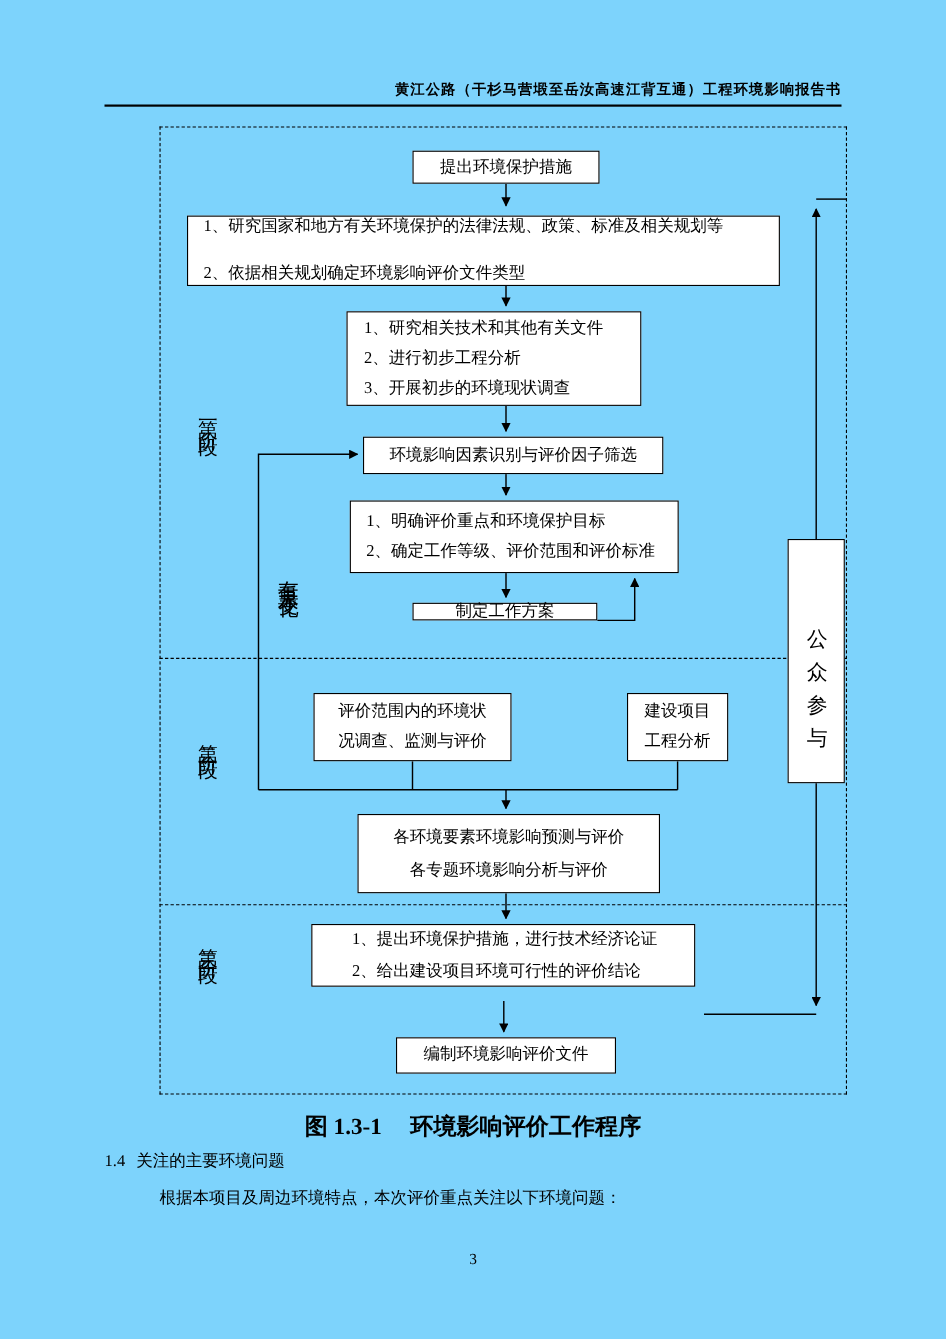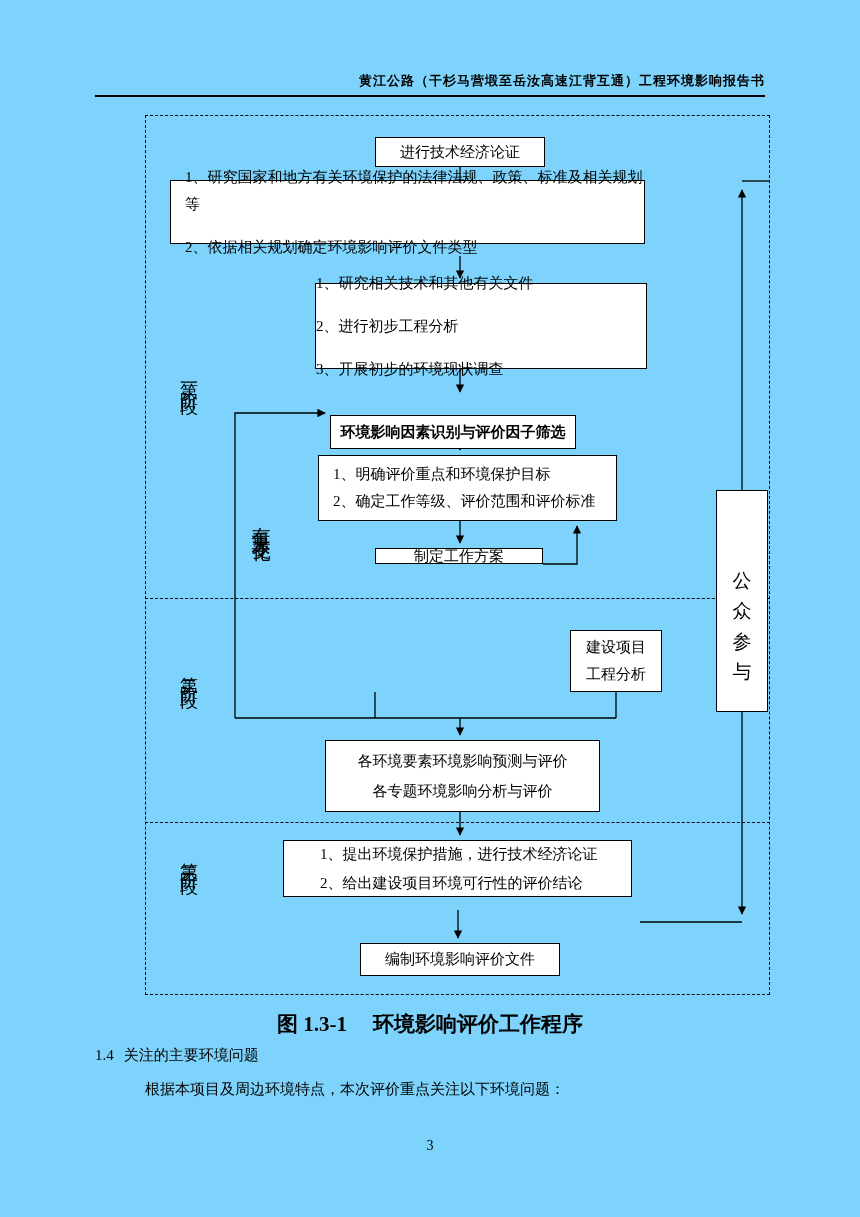--- a/index.html
+++ b/index.html
@@ -83,47 +83,51 @@
       <line x1="460" y1="718" x2="460" y2="735" marker-end="url(#ah)"></line>
       <line x1="460" y1="812" x2="460" y2="835" marker-end="url(#ah)"></line>
       <line x1="458" y1="910" x2="458" y2="938" marker-end="url(#ah)"></line>
       <line x1="742" y1="190" x2="742" y2="914" marker-start="url(#ah)" marker-end="url(#ah)"></line>
       <line x1="742" y1="181" x2="770" y2="181"></line>
       <line x1="640" y1="922" x2="742" y2="922"></line>
     </g>
   </svg>
 
   <div class="box center" style="left:375px; top:137px; width:170px; height:30px;">
-    <div>进行技术经济论证</div>
+    <div>提出环境保护措施</div>
   </div>
 
-  <div class="box left" style="left:170px; top:180px; width:475px; height:64px; padding-left:14px;gap:16px;">
+  <div class="box left" style="left:170px; top:196px; width:539px; height:64px; padding-left:14px;gap:16px;">
     <div>1、研究国家和地方有关环境保护的法律法规、政策、标准及相关规划等</div>
     <div>2、依据相关规划确定环境影响评价文件类型</div>
   </div>
 
-  <div class="box left" style="left:315px; top:283px; width:332px; height:86px; gap:16px;">
+  <div class="box left" style="left:315px; top:283px; width:268px; height:86px; padding-left:15px;">
     <div>1、研究相关技术和其他有关文件</div>
     <div>2、进行初步工程分析</div>
     <div>3、开展初步的环境现状调查</div>
   </div>
 
-  <div class="box center" style="left:330px; top:415px; width:246px; height:34px;font-weight:bold;">
+  <div class="box center" style="left:330px; top:397px; width:273px; height:34px;">
     <div>环境影响因素识别与评价因子筛选</div>
   </div>
 
   <div class="box left" style="left:318px; top:455px; width:299px; height:66px; padding-left:14px;">
     <div>1、明确评价重点和环境保护目标</div>
     <div>2、确定工作等级、评价范围和评价标准</div>
   </div>
 
   <div class="box center" style="left:375px; top:548px; width:168px; height:16px;">
     <div>制定工作方案</div>
   </div>
 
+  <div class="box center" style="left:285px; top:630px; width:180px; height:62px;">
+    <div>评价范围内的环境状</div>
+    <div>况调查、监测与评价</div>
+  </div>
 
   <div class="box center" style="left:325px; top:740px; width:275px; height:72px; line-height:30px;">
     <div>各环境要素环境影响预测与评价</div>
     <div>各专题环境影响分析与评价</div>
   </div>
 
   <div class="box center" style="left:570px; top:630px; width:92px; height:62px;">
     <div>建设项目</div>
     <div>工程分析</div>
   </div>

